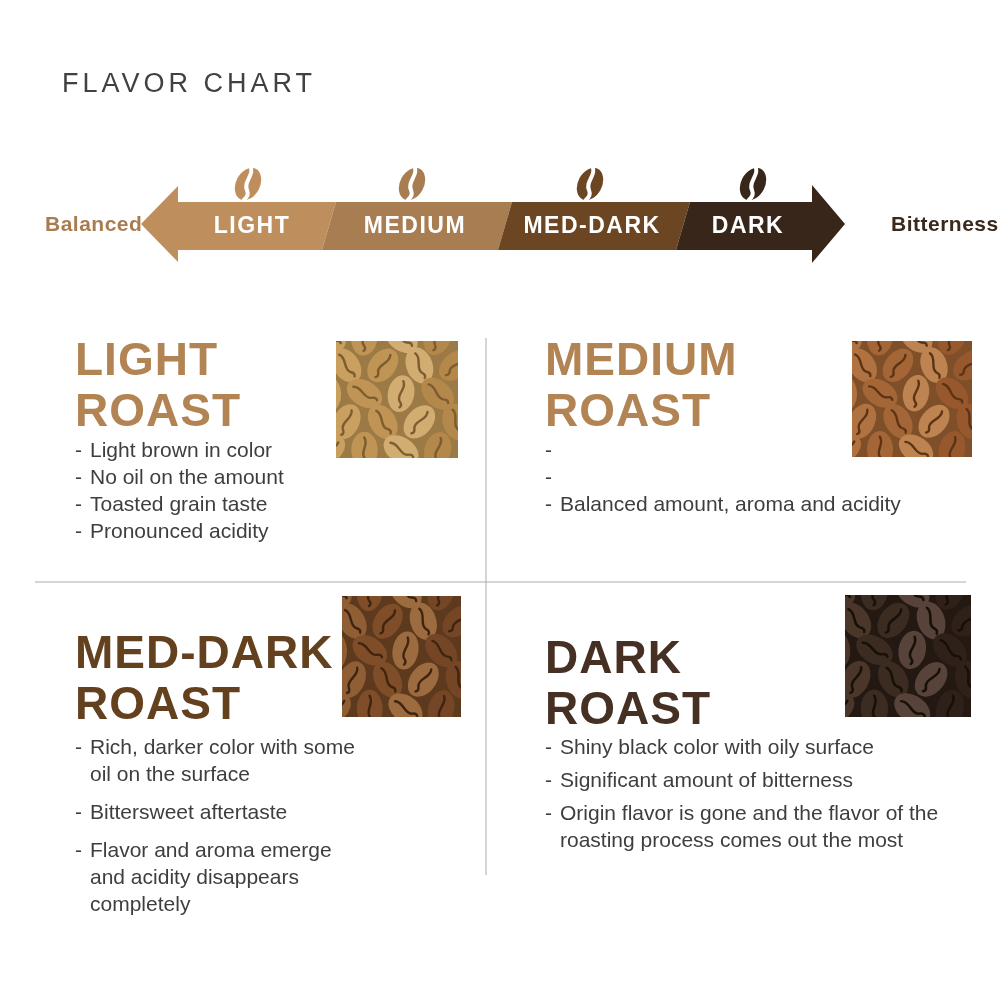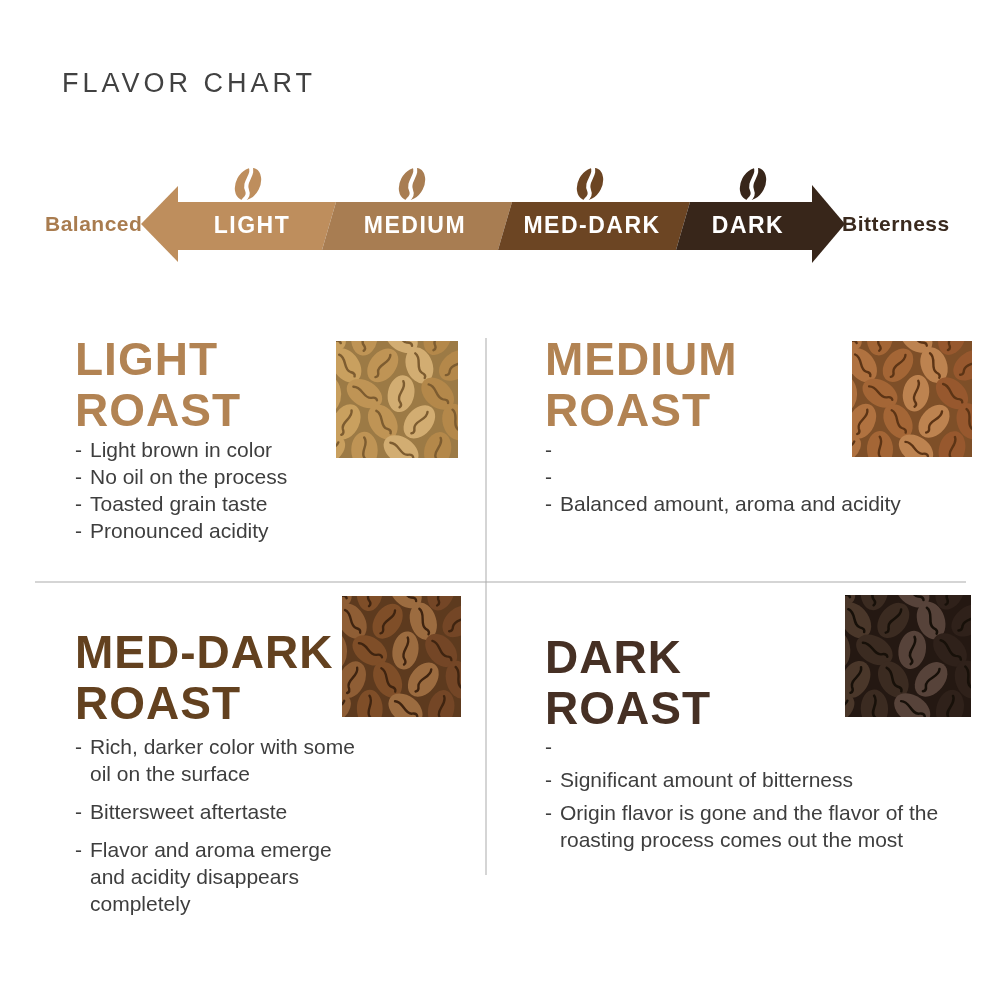--- a/index.html
+++ b/index.html
@@ -14,21 +14,21 @@
   }
   
   #arrow-svg{position:absolute;left:0;top:0;width:1001px;height:1001px;pointer-events:none;}
   #arrow-svg text.seg-label{
     font-family:"Liberation Sans","DejaVu Sans",sans-serif;
     font-weight:700;font-size:23px;fill:#ffffff;letter-spacing:1.5px;
     text-anchor:middle;
   }
   .axis-label{position:absolute;top:212px;font-size:21px;font-weight:700;letter-spacing:0.5px;}
   #acidity-label{left:45px;}
-  #bitterness-label{left:842px;text-align:center;}
+  #bitterness-label{left:891px;text-align:center;}
   
   .roast-heading{
     position:absolute;font-weight:700;font-size:46px;line-height:51px;letter-spacing:1px;
   }
   #h-light{left:75px;top:334px;}
   #h-medium{left:545px;top:334px;}
   #h-meddark{left:75px;top:627px;}
   #h-dark{left:545px;top:632px;}
   
   .bullets{position:absolute;font-size:21px;line-height:27px;color:#3e3e3e;}
@@ -179,21 +179,21 @@
         </g>
       </svg>
     </div>
   <div id="bullets-light" class="bullets">
     <div class="bullet">
         <span class="dash">-</span>
         <span>Light brown in color</span>
       </div>
     <div class="bullet">
         <span class="dash">-</span>
-        <span>No oil on the process</span>
+        <span>No oil on the amount</span>
       </div>
     <div class="bullet">
         <span class="dash">-</span>
         <span>Toasted grain taste</span>
       </div>
     <div class="bullet">
         <span class="dash">-</span>
         <span>Pronounced acidity</span>
       </div>
   </div>
@@ -489,20 +489,21 @@
         </g>
         <g transform="translate(100 112) rotate(13)">
           <ellipse cx="0" cy="0" rx="13" ry="19" fill="#2f211a"></ellipse>
           <path d="M0 -13 C 5 -6, -5 2, 0 8 C 3 11, 2 13, 1 14" fill="none" stroke="#171009" stroke-width="2.4" stroke-linecap="round"></path>
         </g>
       </svg>
     </div>
   <div id="bullets-dark" class="bullets">
     <div class="bullet">
         <span class="dash">-</span>
+        <span>Shiny black color with oily surface</span>
       </div>
     <div class="bullet">
         <span class="dash">-</span>
         <span>Significant amount of bitterness</span>
       </div>
     <div class="bullet">
         <span class="dash">-</span>
         <span>Origin flavor is gone and the flavor of the roasting process comes out the most</span>
       </div>
   </div>

